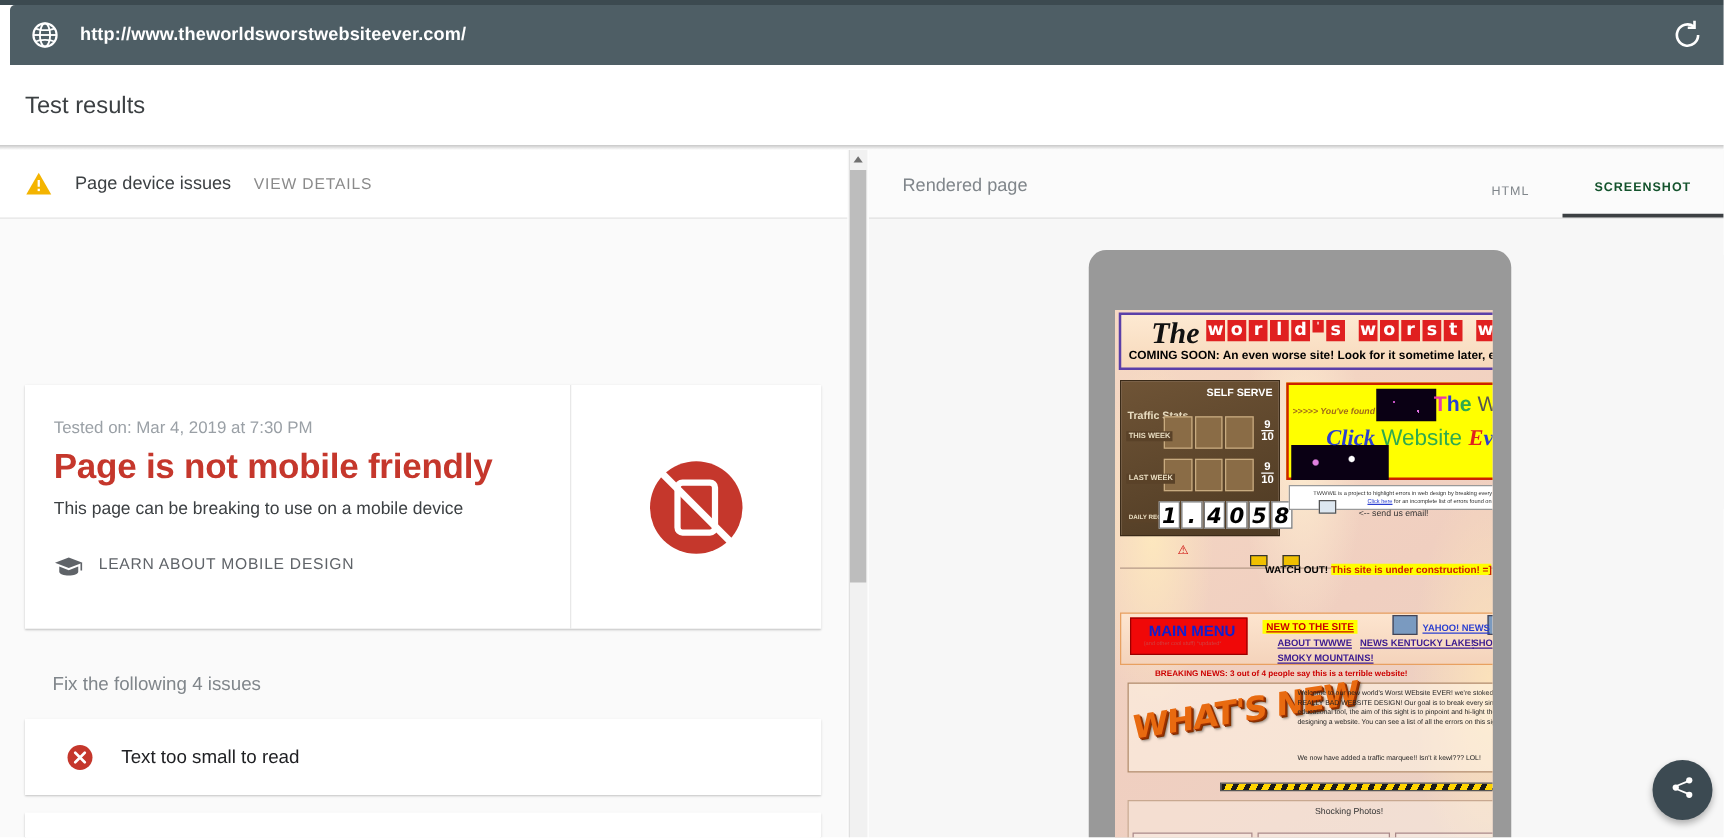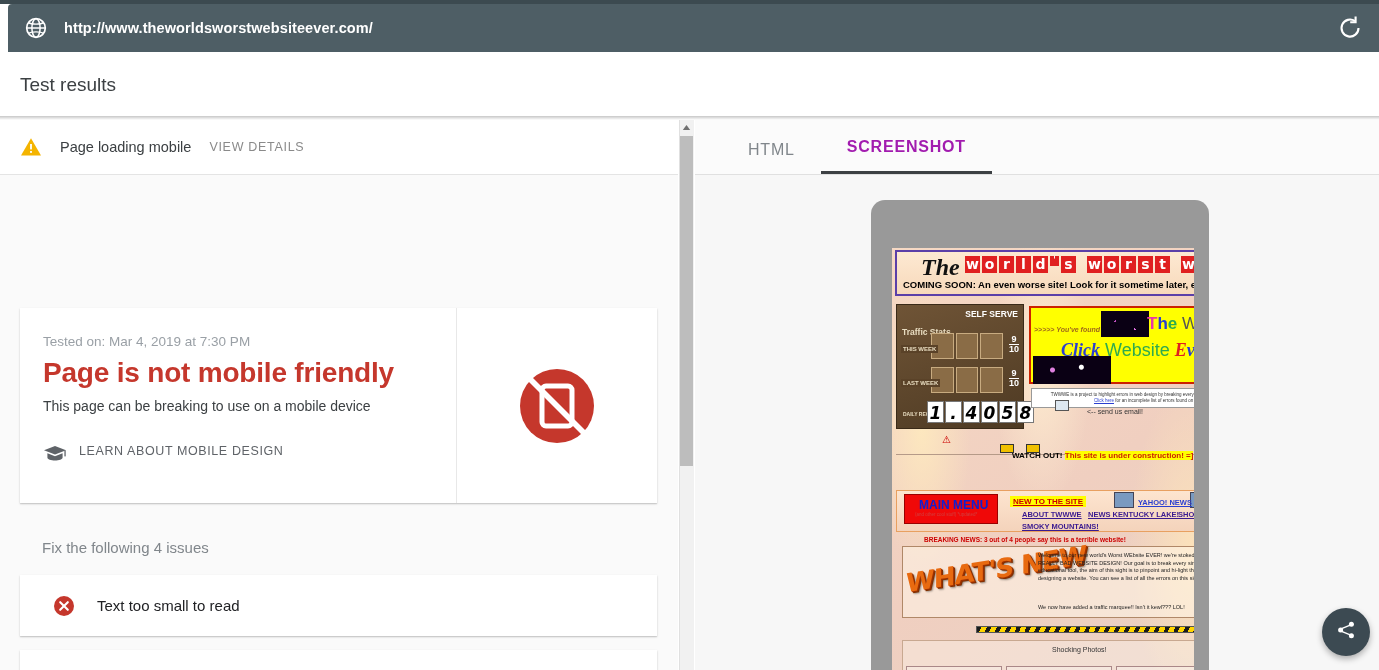--- a/index.html
+++ b/index.html
@@ -128,24 +128,24 @@
     position: absolute; left: 695px; top: 120px; width: 684px; height: 550px;
     background: #f7f7f7; overflow: hidden;
   }
   .rp-head {
     height: 55px; background: #fbfbfb;
     border-bottom: 1px solid #e0e0e0;
     display: flex; align-items: flex-end; padding: 0 0 0 27px;
   }
   .rp-title { font-size: 14.5px; color: #80868b; padding-bottom: 17px; flex: 1 1 auto; }
   .rp-tab {
-    font-size: 16px; letter-spacing: .8px; color: #80868b;
+    font-size: 10px; letter-spacing: .8px; color: #80868b;
     padding: 0 26px 15px 26px; cursor: pointer; font-weight: normal;
   }
-  .rp-tab.active { color: #a21caf; font-weight: bold; border-bottom: 3px solid #3c4043; }
+  .rp-tab.active { color: #14532d; font-weight: bold; border-bottom: 3px solid #3c4043; }
 
   
   .phone {
     position: absolute; left: 871px; top: 200px;
     width: 338px; height: 470px;
     background: #999999;
     border-radius: 14px 14px 0 0;
   }
   .screen {
     position: absolute; left: 21px; top: 48px;
@@ -329,21 +329,21 @@
   <div class="left-panel">
 
     <div class="alert-row">
       <span class="warn-icon">
         <svg width="22" height="20" viewBox="0 0 22 20" aria-hidden="true">
           <path d="M11 1.2 L21 18.6 L1 18.6 Z" fill="#F4B400"></path>
           <rect x="10.1" y="7" width="1.8" height="5.4" fill="#ffffff"></rect>
           <rect x="10.1" y="14" width="1.8" height="1.9" fill="#ffffff"></rect>
         </svg>
       </span>
-      <span class="alert-label">Page loading mobile</span>
+      <span class="alert-label">Page device issues</span>
       <span class="view-details">VIEW DETAILS</span>
     </div>
 
     <div class="result-card">
       <div class="result-left">
         <div class="tested-on">Tested on: Mar 4, 2019 at 7:30 PM</div>
         <div class="verdict">Page is not mobile friendly</div>
         <div class="verdict-sub">This page can be breaking to use on a mobile device</div>
         <div class="learn-row">
           <span class="cap-icon">
@@ -393,20 +393,21 @@
   <div class="scroll-track"></div>
   <div class="scroll-arrow">
     <svg width="9" height="7" viewBox="0 0 9 7" aria-hidden="true">
       <path d="M4.5 1 L8.2 6 L0.8 6 Z" fill="#707070"></path>
     </svg>
   </div>
   <div class="scroll-thumb"></div>
 
   <div class="right-panel">
     <div class="rp-head">
+      <span class="rp-title">Rendered page</span>
       <span class="rp-tab">HTML</span>
       <span class="rp-tab active">SCREENSHOT</span>
     </div>
   </div>
 
   <div class="phone">
     <div class="screen">
       <div class="site">
 
         <div class="banner">

